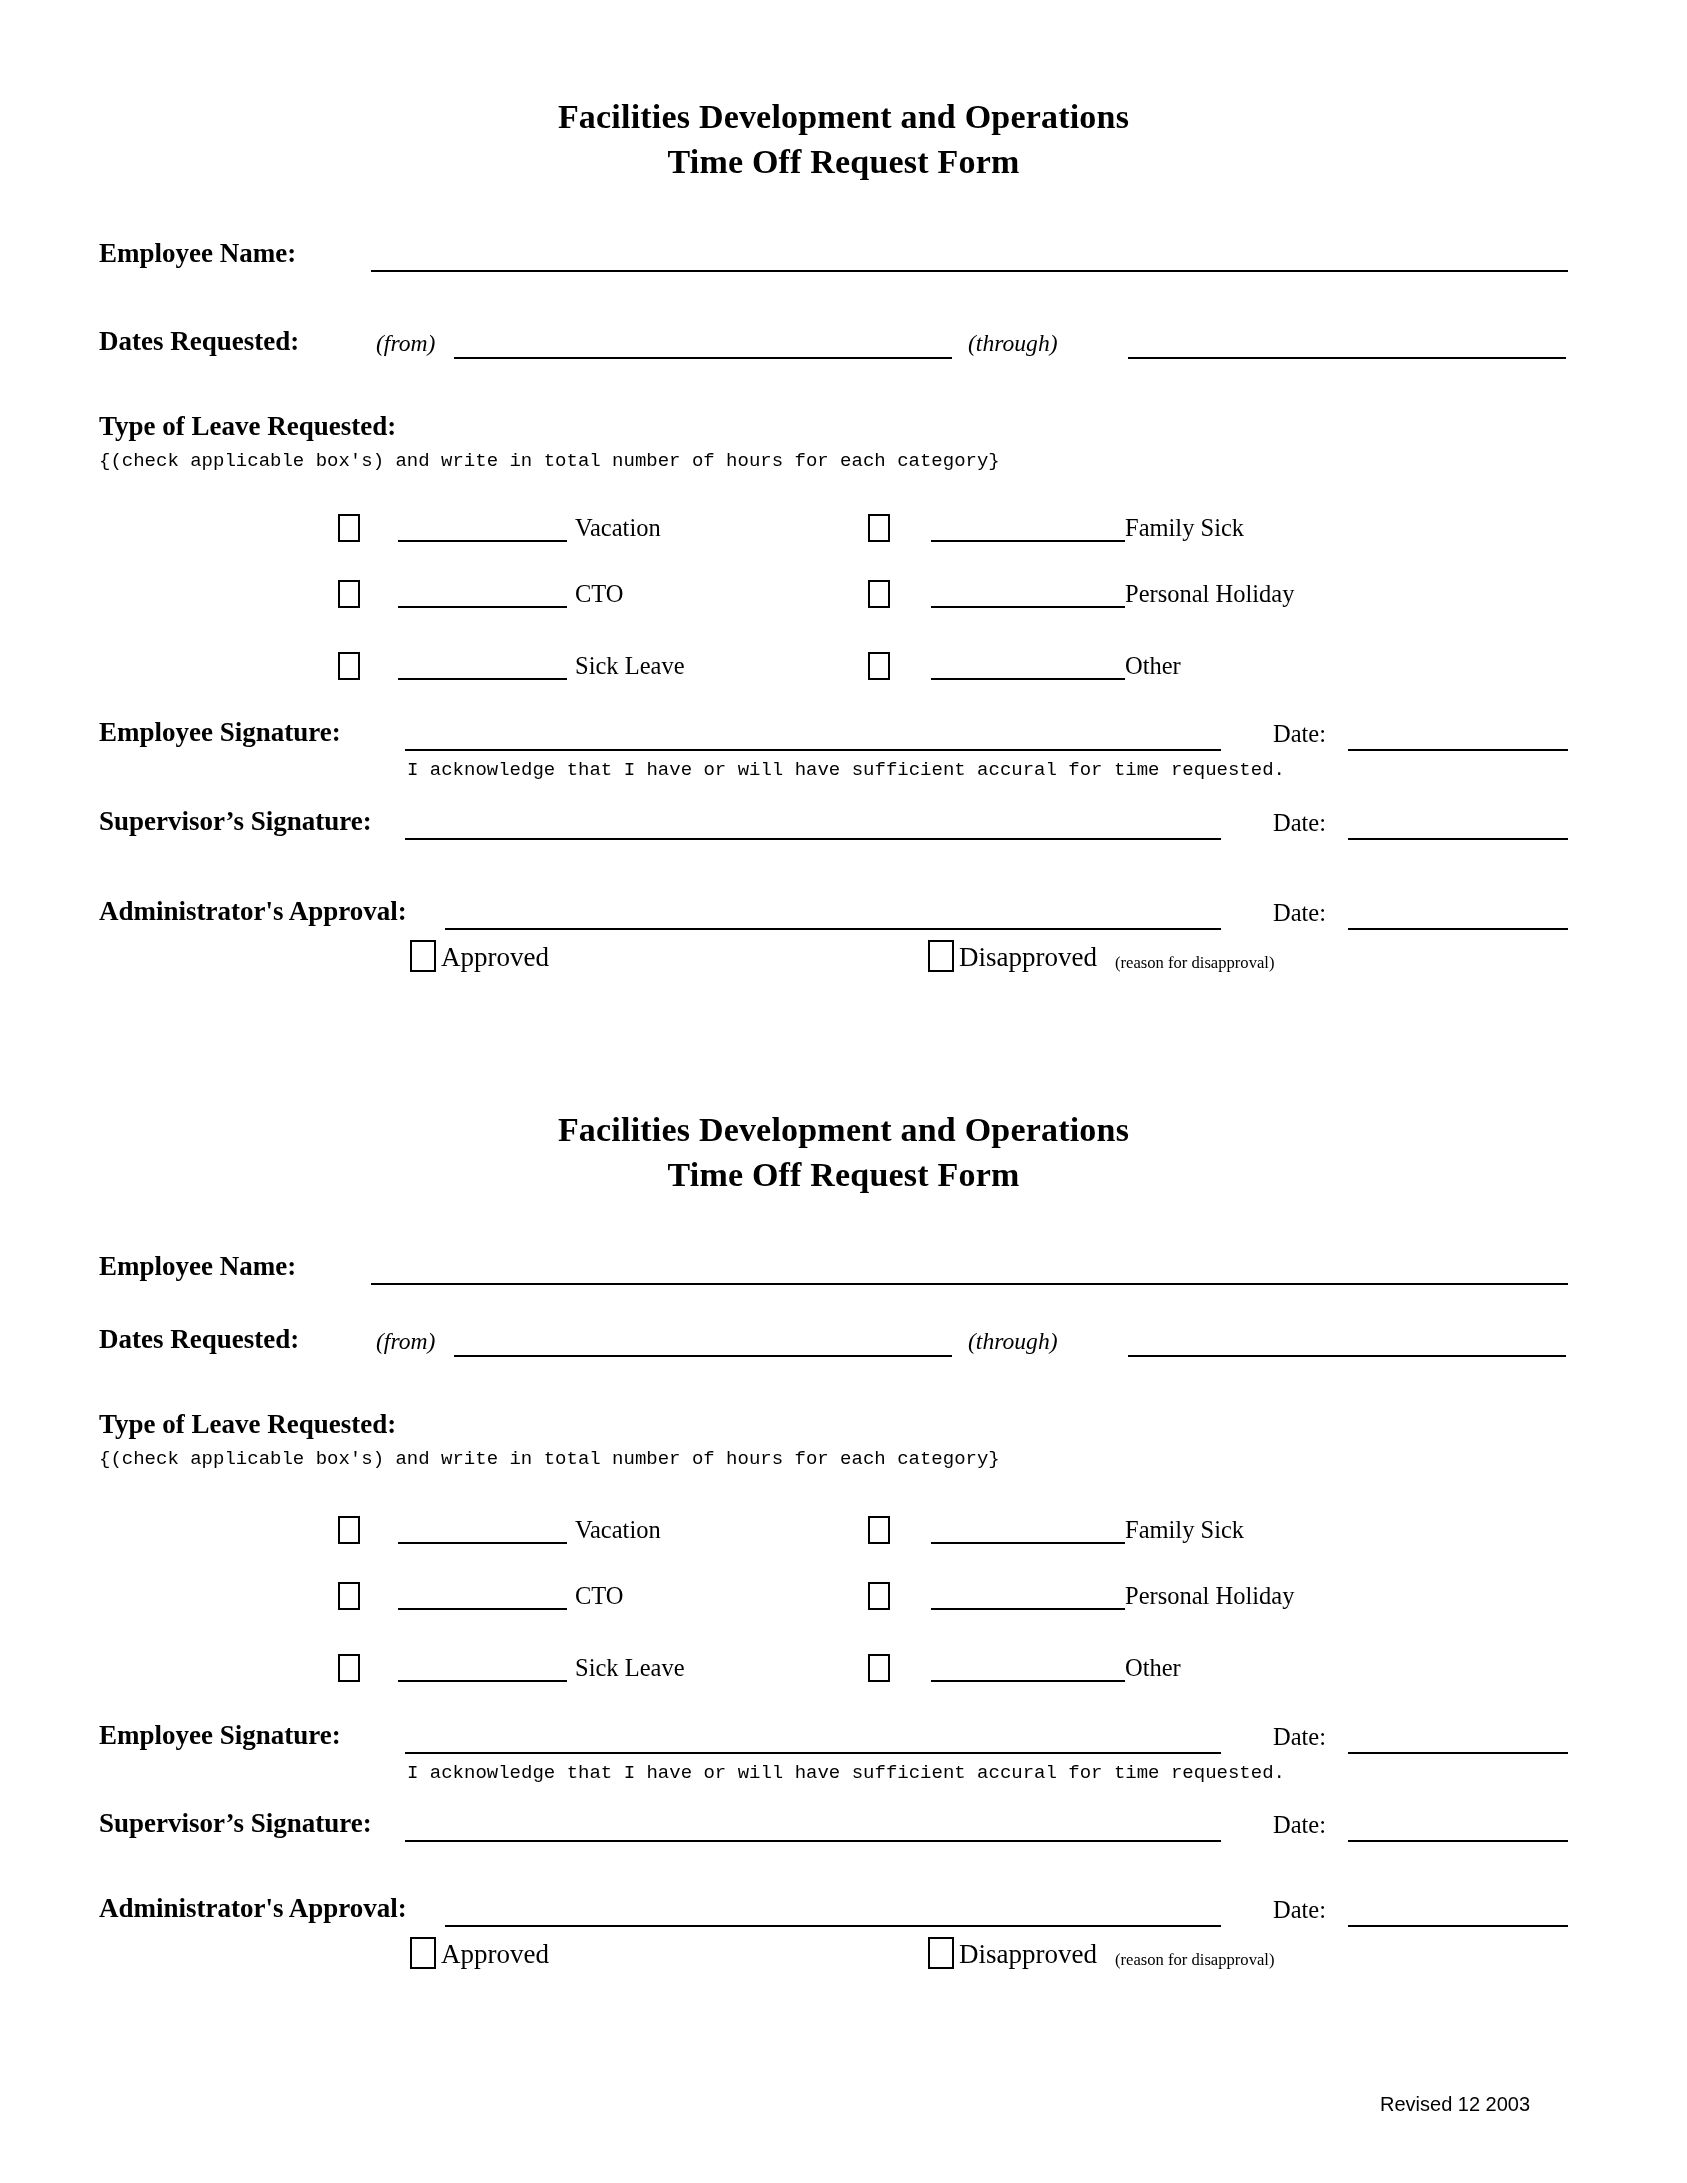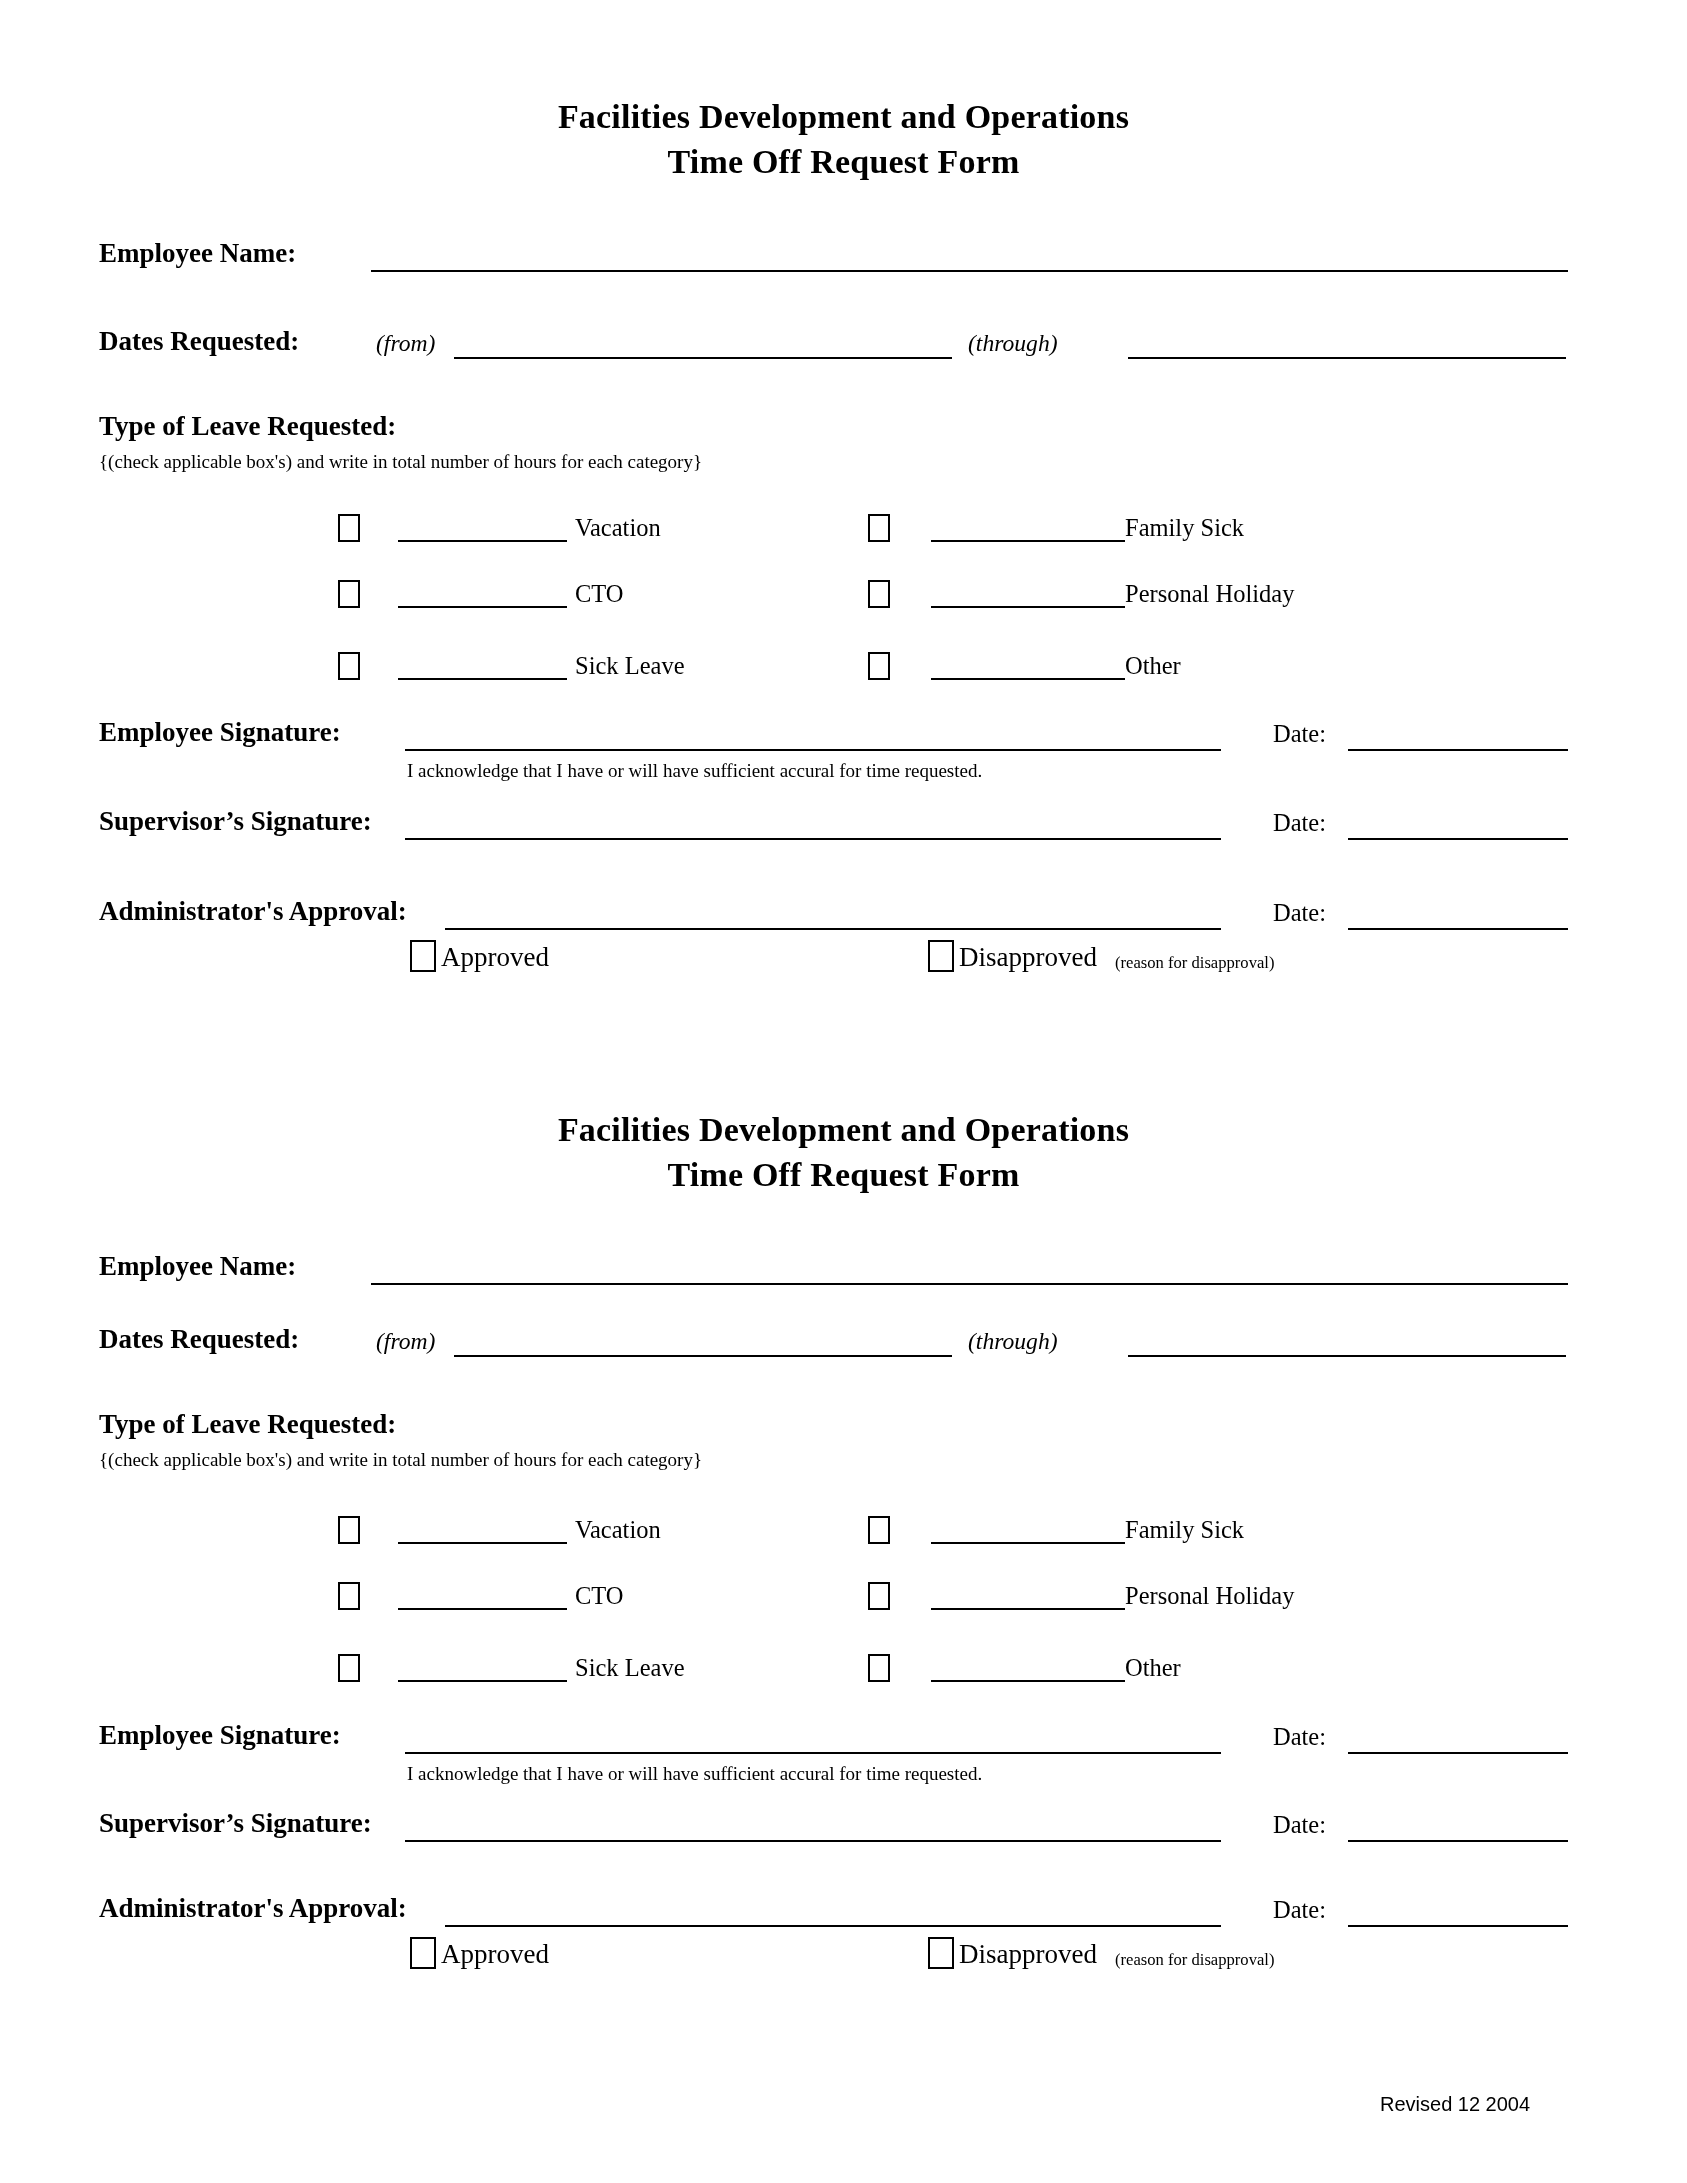--- a/index.html
+++ b/index.html
@@ -73,21 +73,21 @@
   }
   .lbl-sans {
     position: absolute;
     font-family: Liberation Serif, serif;
     font-size: 24.5px;
     line-height: 24.5px;
     white-space: nowrap;
   }
   .lbl-sans-sm {
     position: absolute;
-    font-family: Liberation Serif, serif;
+    font-family: Liberation Mono, monospace;
     font-size: 19px;
     line-height: 19px;
     white-space: nowrap;
   }
   .lbl-serif {
     position: absolute;
     font-family: Liberation Serif, serif;
     font-size: 27px;
     line-height: 27px;
     white-space: nowrap;
@@ -310,16 +310,16 @@
     <div class="row" style="top:924px;">
       <div class="checkbox-wide" style="left:410px; top:0px;"></div>
       <div class="lbl-serif" style="left:441px; top:4.4px;">Approved</div>
       <div class="checkbox-wide" style="left:928px; top:0px;"></div>
       <div class="lbl-serif" style="left:959px; top:4.4px;">Disapproved</div>
       <div class="lbl-serif-sm" style="left:1115px; top:15px;">(reason for disapproval)</div>
     </div>
 
   </div>
 
-  <div class="footer-note" style="left:1380px; top:2094px;">Revised 12 2004</div>
+  <div class="footer-note" style="left:1380px; top:2094px;">Revised 12 2003</div>
 
 </div>
 
 
 </body></html>

